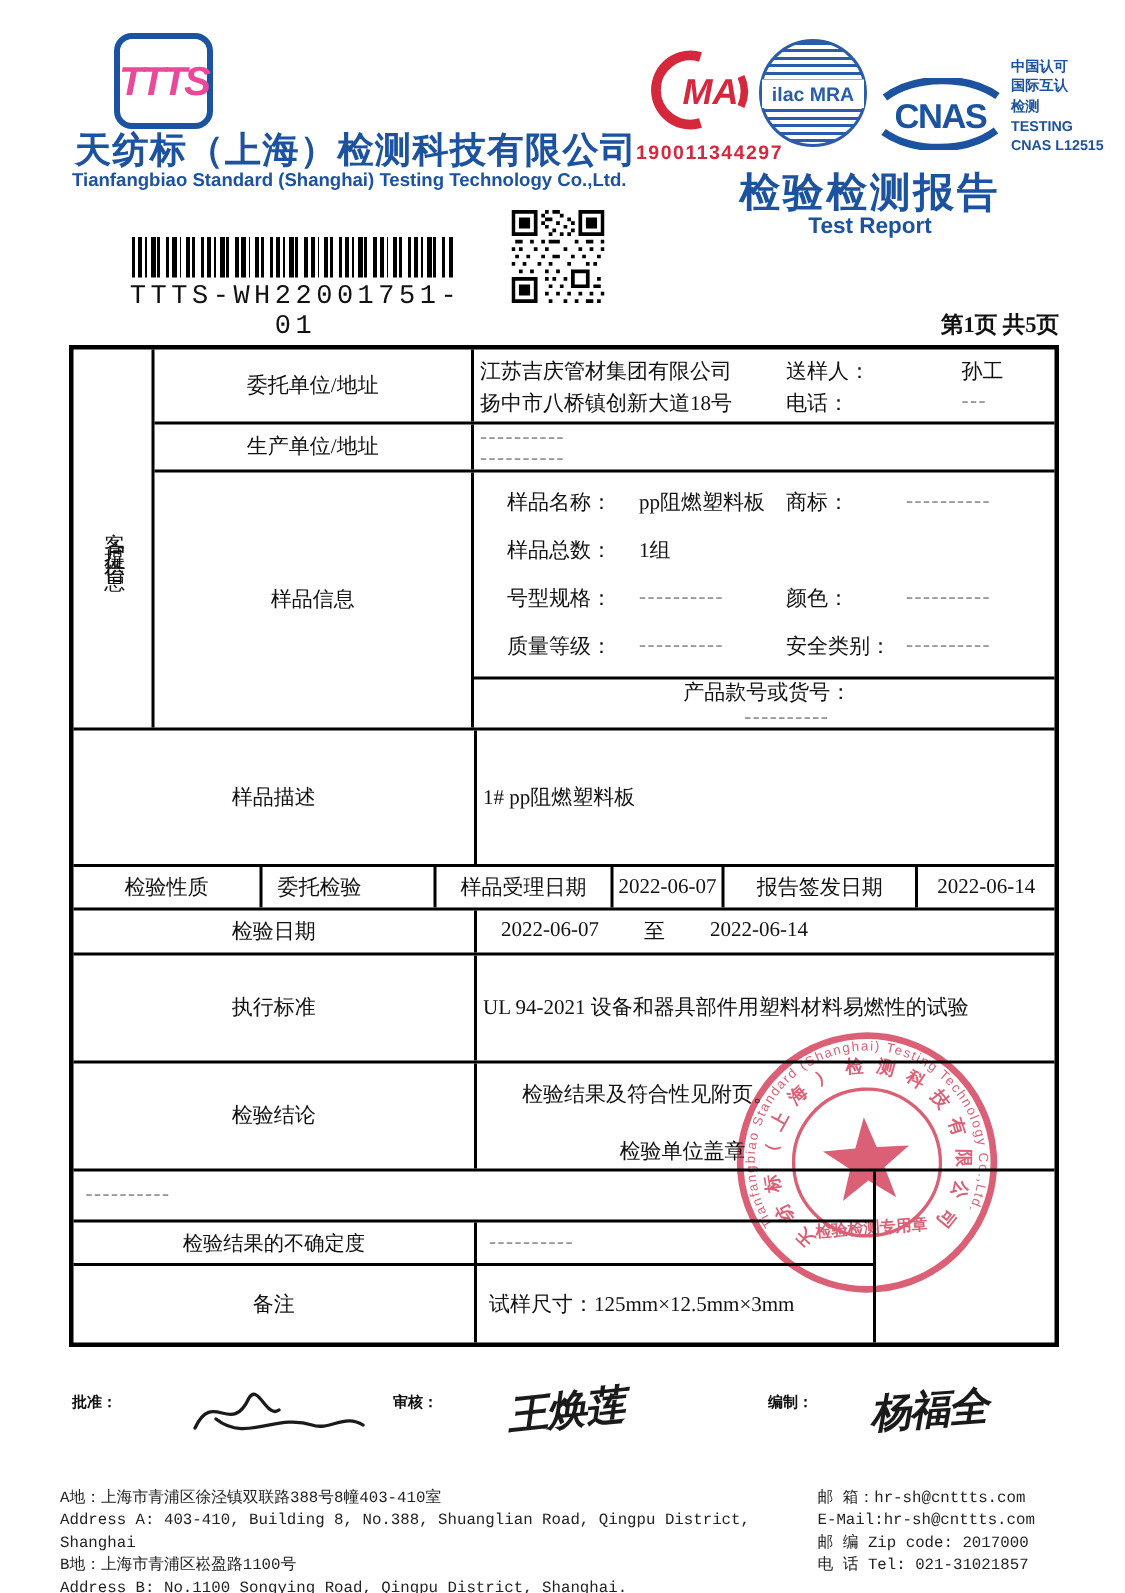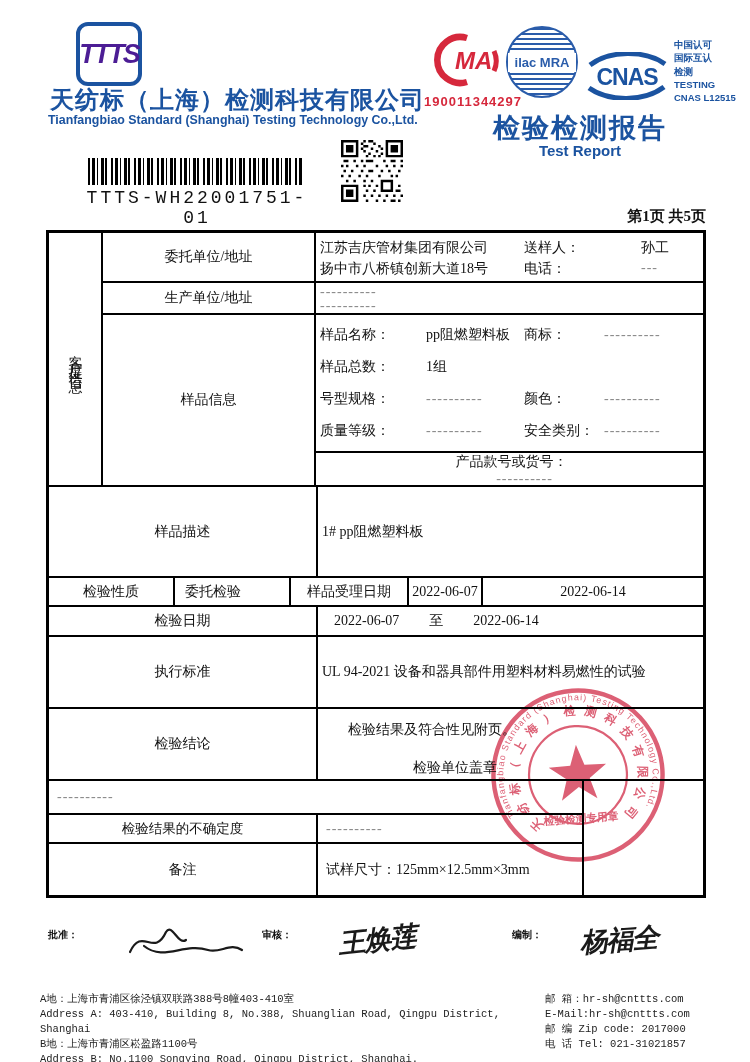--- a/index.html
+++ b/index.html
@@ -3,21 +3,21 @@
 <meta charset="utf-8">
 <style>
   html,body{margin:0;padding:0;background:#e8e8e8;}
   .page{position:relative;width:750px;height:1062px;background:#ffffff;margin:0 auto;
         font-family:"Liberation Serif","DejaVu Serif",serif;color:#111;overflow:hidden;}
   .abs{position:absolute;}
   
   .logo-box{left:76px;top:22px;width:58px;height:56px;border:4px solid #1b53a0;border-radius:12px;
             display:flex;align-items:center;justify-content:center;}
   .logo-box span{font-family:"Liberation Sans",sans-serif;font-weight:bold;font-style:italic;
-                 font-size:27px;color:#4c1d95;letter-spacing:-2px;}
+                 font-size:27px;color:#ec4899;letter-spacing:-2px;}
   .company-cn{left:50px;top:84px;width:380px;font-family:"Liberation Sans",sans-serif;
               font-weight:bold;font-size:24px;color:#1b53a0;letter-spacing:1px;white-space:nowrap;}
   .company-en{left:48px;top:113px;width:400px;font-family:"Liberation Sans",sans-serif;
               font-weight:bold;font-size:12.4px;color:#1b53a0;white-space:nowrap;}
   .cma-num{left:424px;top:94px;font-family:"Liberation Sans",sans-serif;font-weight:bold;
            font-size:13px;color:#d6283c;letter-spacing:1px;}
   .ilac-circle{left:506px;top:26px;width:68px;height:68px;border-radius:50%;
      background:repeating-linear-gradient(180deg,#2a5caa 0 2px,#ffffff 2px 5px);
      border:2px solid #2a5caa;display:flex;align-items:center;justify-content:center;}
   .ilac-band{background:#fff;width:100%;text-align:center;padding:2px 0;
@@ -43,21 +43,21 @@
   .side-cell{width:54px;border-right:2px solid #000;display:flex;align-items:center;justify-content:center;}
   .side-cell span{writing-mode:vertical-rl;text-orientation:upright;letter-spacing:5px;font-size:14px;}
   .sec1-rows{flex:1;}
   .lbl{border-right:2px solid #000;display:flex;align-items:center;justify-content:center;
        font-size:14px;text-align:center;}
   .lbl-213{width:213px;}
   .lbl-269{width:269px;}
   .content{flex:1;position:relative;font-size:14px;}
   .dash{color:#8a8a8a;letter-spacing:1px;}
   .sline{display:flex;align-items:center;font-size:14px;}
-  .sl-label{margin-left:4px;width:106px;}
+  .sl-label{margin-left:4px;width:106px;text-align:center;}
   .sl-value{width:98px;}
   .sr-label{width:80px;}
   .sr-value{flex:1;}
   .vcenter{display:flex;align-items:center;padding-left:4px;}
   .c-cell{border-right:2px solid #000;display:flex;align-items:center;justify-content:center;font-size:14px;}
   .bottomblock{display:flex;border-top:2px solid #000;}
   .bb-left{width:535px;border-right:2px solid #000;}
   .bb-row{display:flex;border-top:2px solid #000;}
   .bb-row.first{border-top:none;}
   .bb-right{flex:1;}
@@ -188,20 +188,21 @@
     <div class="trow" style="height:91px">
       <div class="lbl lbl-269">样品描述</div>
       <div class="content vcenter">1# pp阻燃塑料板</div>
     </div>
 
     <div class="trow" style="height:29px">
       <div class="c-cell" style="width:126px">检验性质</div>
       <div class="c-cell" style="width:116px;justify-content:flex-start;padding-left:10px">委托检验</div>
       <div class="c-cell" style="width:118px">样品受理日期</div>
       <div class="c-cell" style="width:74px">2022-06-07</div>
+      <div class="c-cell" style="width:129px">报告签发日期</div>
       <div class="c-cell" style="flex:1;border-right:none">2022-06-14</div>
     </div>
 
     <div class="trow" style="height:30px">
       <div class="lbl lbl-269">检验日期</div>
       <div class="content" style="display:flex;align-items:center;padding-left:16px">
         <span>2022-06-07</span>
         <span style="margin-left:30px">至</span>
         <span style="margin-left:30px">2022-06-14</span>
       </div>

